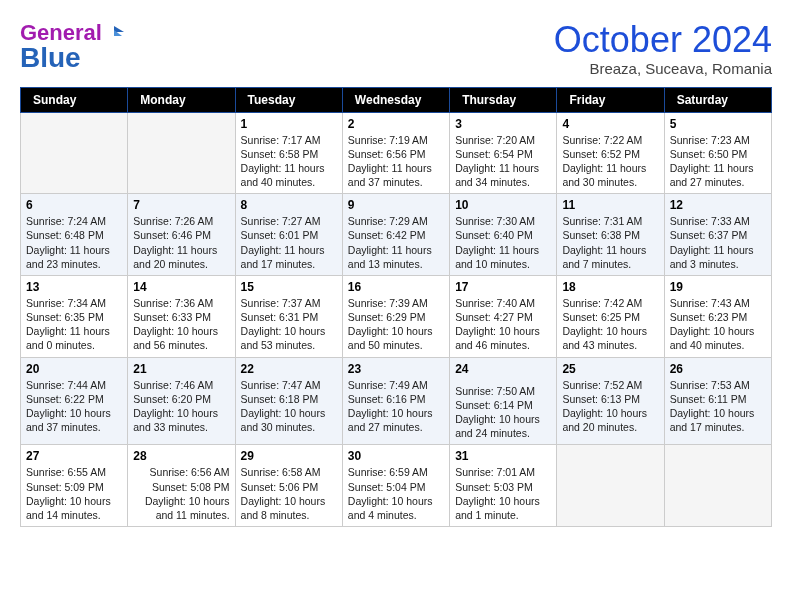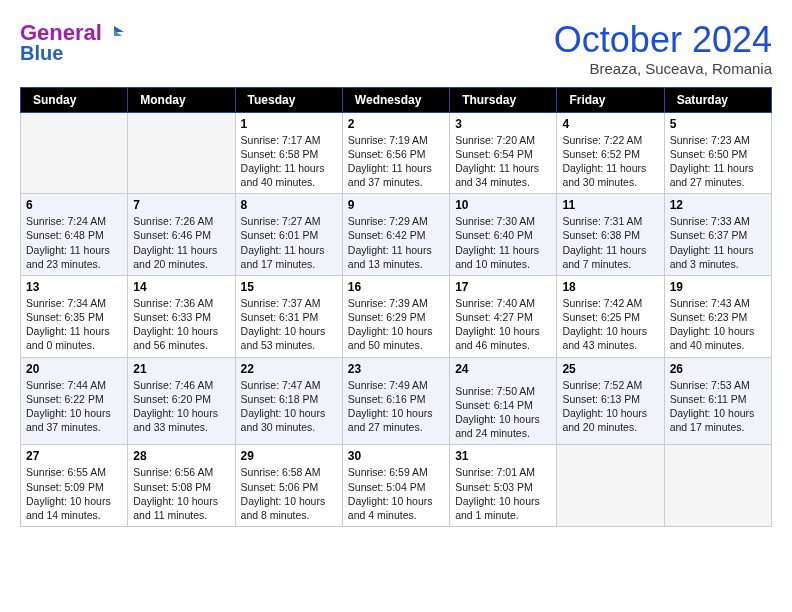--- a/index.html
+++ b/index.html
@@ -79,21 +79,21 @@
 
 <div class="header">
   <div class="logo">
     <div style="display:flex;align-items:center;gap:2px;">
       <span style="font-size:22px;font-weight:bold;color:#a21caf;">General</span>
       <svg width="22" height="22" viewBox="0 0 22 22">
         <polygon points="10,4 20,10 10,10" fill="#2563b8"></polygon>
         <polygon points="10,8 18,14 10,14" fill="#4a90d9"></polygon>
       </svg>
     </div>
-    <span style="font-size:20px;font-weight:bold;color:#2563b8;margin-top:-4px;">Blue</span>
+    <span style="font-size:28px;font-weight:bold;color:#2563b8;margin-top:-4px;">Blue</span>
   </div>
   <div class="title-block">
     <div class="month-title">October 2024</div>
     <div class="location">Breaza, Suceava, Romania</div>
   </div>
 </div>
 
 <table class="calendar">
   <thead>
     <tr>
@@ -275,21 +275,21 @@
       </tr>
       <tr>
         <td>
           <span class="day-num">27</span>
           <div class="cell-text" style="white-space: pre-line;">Sunrise: 6:55 AM
 Sunset: 5:09 PM
 Daylight: 10 hours and 14 minutes.</div>
         </td>
         <td>
           <span class="day-num">28</span>
-          <div class="cell-text" style="white-space: pre-line;">Sunrise: 6:56 AM
+          <div class="cell-text" style="white-space: pre-line; text-align: right;">Sunrise: 6:56 AM
 Sunset: 5:08 PM
 Daylight: 10 hours and 11 minutes.</div>
         </td>
         <td>
           <span class="day-num">29</span>
           <div class="cell-text" style="white-space: pre-line;">Sunrise: 6:58 AM
 Sunset: 5:06 PM
 Daylight: 10 hours and 8 minutes.</div>
         </td>
         <td>

